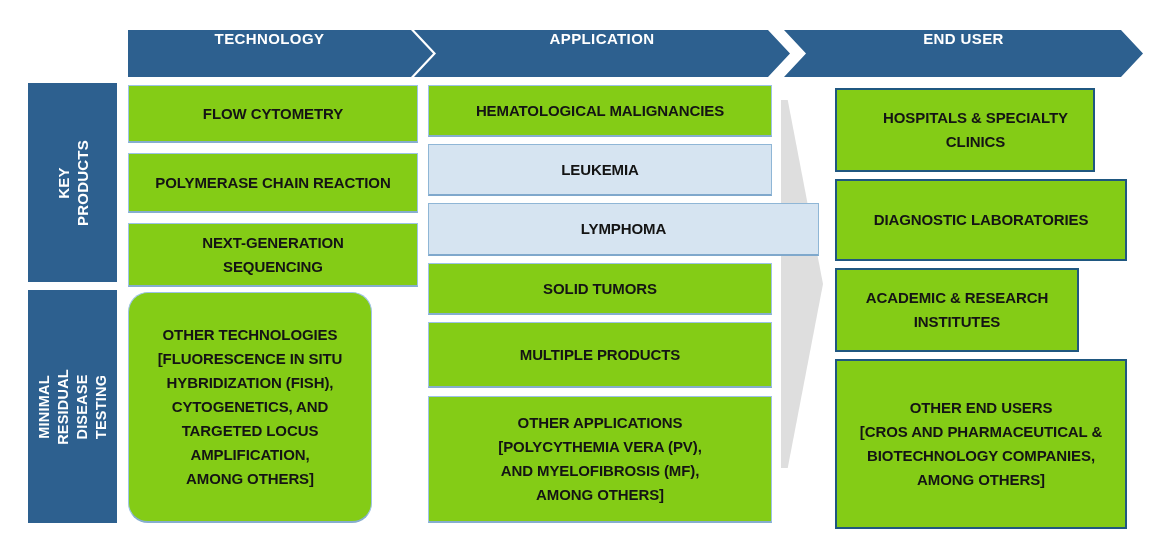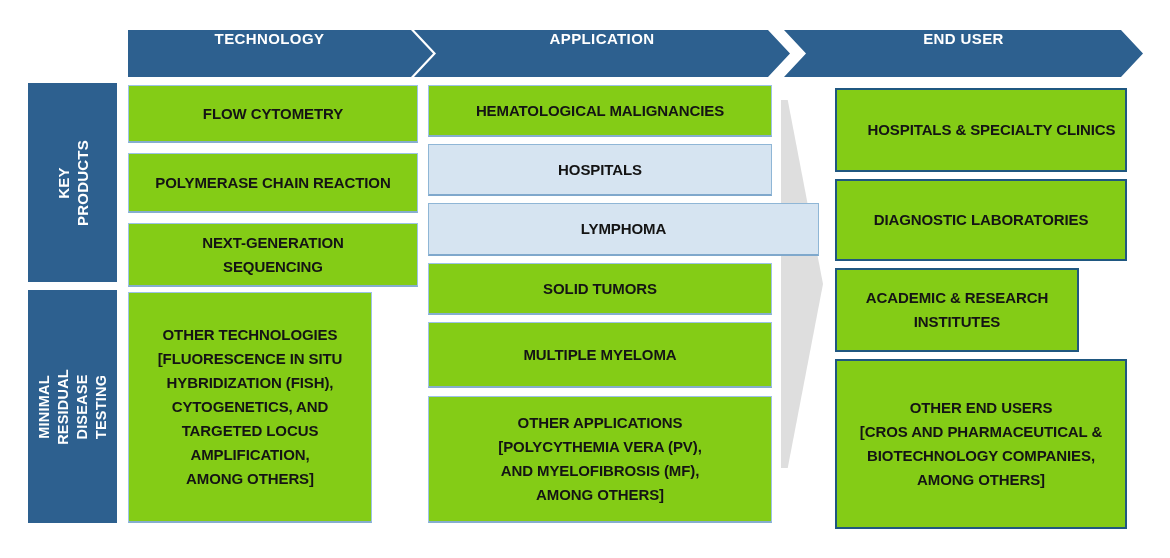--- a/index.html
+++ b/index.html
@@ -72,53 +72,53 @@
   <div class="box" style="left:128px;top:85px;width:290px;height:58px;">
     <div class="box-label">FLOW CYTOMETRY</div>
   </div>
   <div class="box" style="left:128px;top:153px;width:290px;height:60px;">
     <div class="box-label">POLYMERASE CHAIN REACTION</div>
   </div>
   <div class="box" style="left:128px;top:223px;width:290px;height:64px;">
     <div class="box-label">NEXT-GENERATION
 SEQUENCING</div>
   </div>
-  <div class="box" style="left:128px;top:292px;width:244px;height:231px;">
+  <div class="box" style="left:128px;top:292px;width:244px;height:231px;border-radius:20px;">
     <div class="box-label">OTHER TECHNOLOGIES
 [FLUORESCENCE IN SITU
 HYBRIDIZATION (FISH),
 CYTOGENETICS, AND
 TARGETED LOCUS
 AMPLIFICATION,
 AMONG OTHERS]</div>
   </div>
 
   <div class="box" style="left:428px;top:85px;width:344px;height:52px;">
     <div class="box-label">HEMATOLOGICAL MALIGNANCIES</div>
   </div>
   <div class="box hl" style="left:428px;top:144px;width:344px;height:52px;">
-    <div class="box-label">HOSPITALS</div>
+    <div class="box-label">LEUKEMIA</div>
   </div>
   <div class="box hl" style="left:428px;top:203px;width:391px;height:53px;">
     <div class="box-label">LYMPHOMA</div>
   </div>
   <div class="box" style="left:428px;top:263px;width:344px;height:52px;">
     <div class="box-label">SOLID TUMORS</div>
   </div>
   <div class="box" style="left:428px;top:322px;width:344px;height:66px;">
-    <div class="box-label">MULTIPLE MYELOMA</div>
+    <div class="box-label">MULTIPLE PRODUCTS</div>
   </div>
   <div class="box" style="left:428px;top:396px;width:344px;height:127px;">
     <div class="box-label">OTHER APPLICATIONS
 [POLYCYTHEMIA VERA (PV),
 AND MYELOFIBROSIS (MF),
 AMONG OTHERS]</div>
   </div>
 
-  <div class="box navy" style="left:835px;top:88px;width:292px;height:84px;padding-left:21px;">
+  <div class="box navy" style="left:835px;top:88px;width:260px;height:84px;padding-left:21px;">
     <div class="box-label">HOSPITALS &amp; SPECIALTY CLINICS</div>
   </div>
   <div class="box navy" style="left:835px;top:179px;width:292px;height:82px;">
     <div class="box-label">DIAGNOSTIC LABORATORIES</div>
   </div>
   <div class="box navy" style="left:835px;top:268px;width:244px;height:84px;">
     <div class="box-label">ACADEMIC &amp; RESEARCH
 INSTITUTES</div>
   </div>
   <div class="box navy" style="left:835px;top:359px;width:292px;height:170px;">

